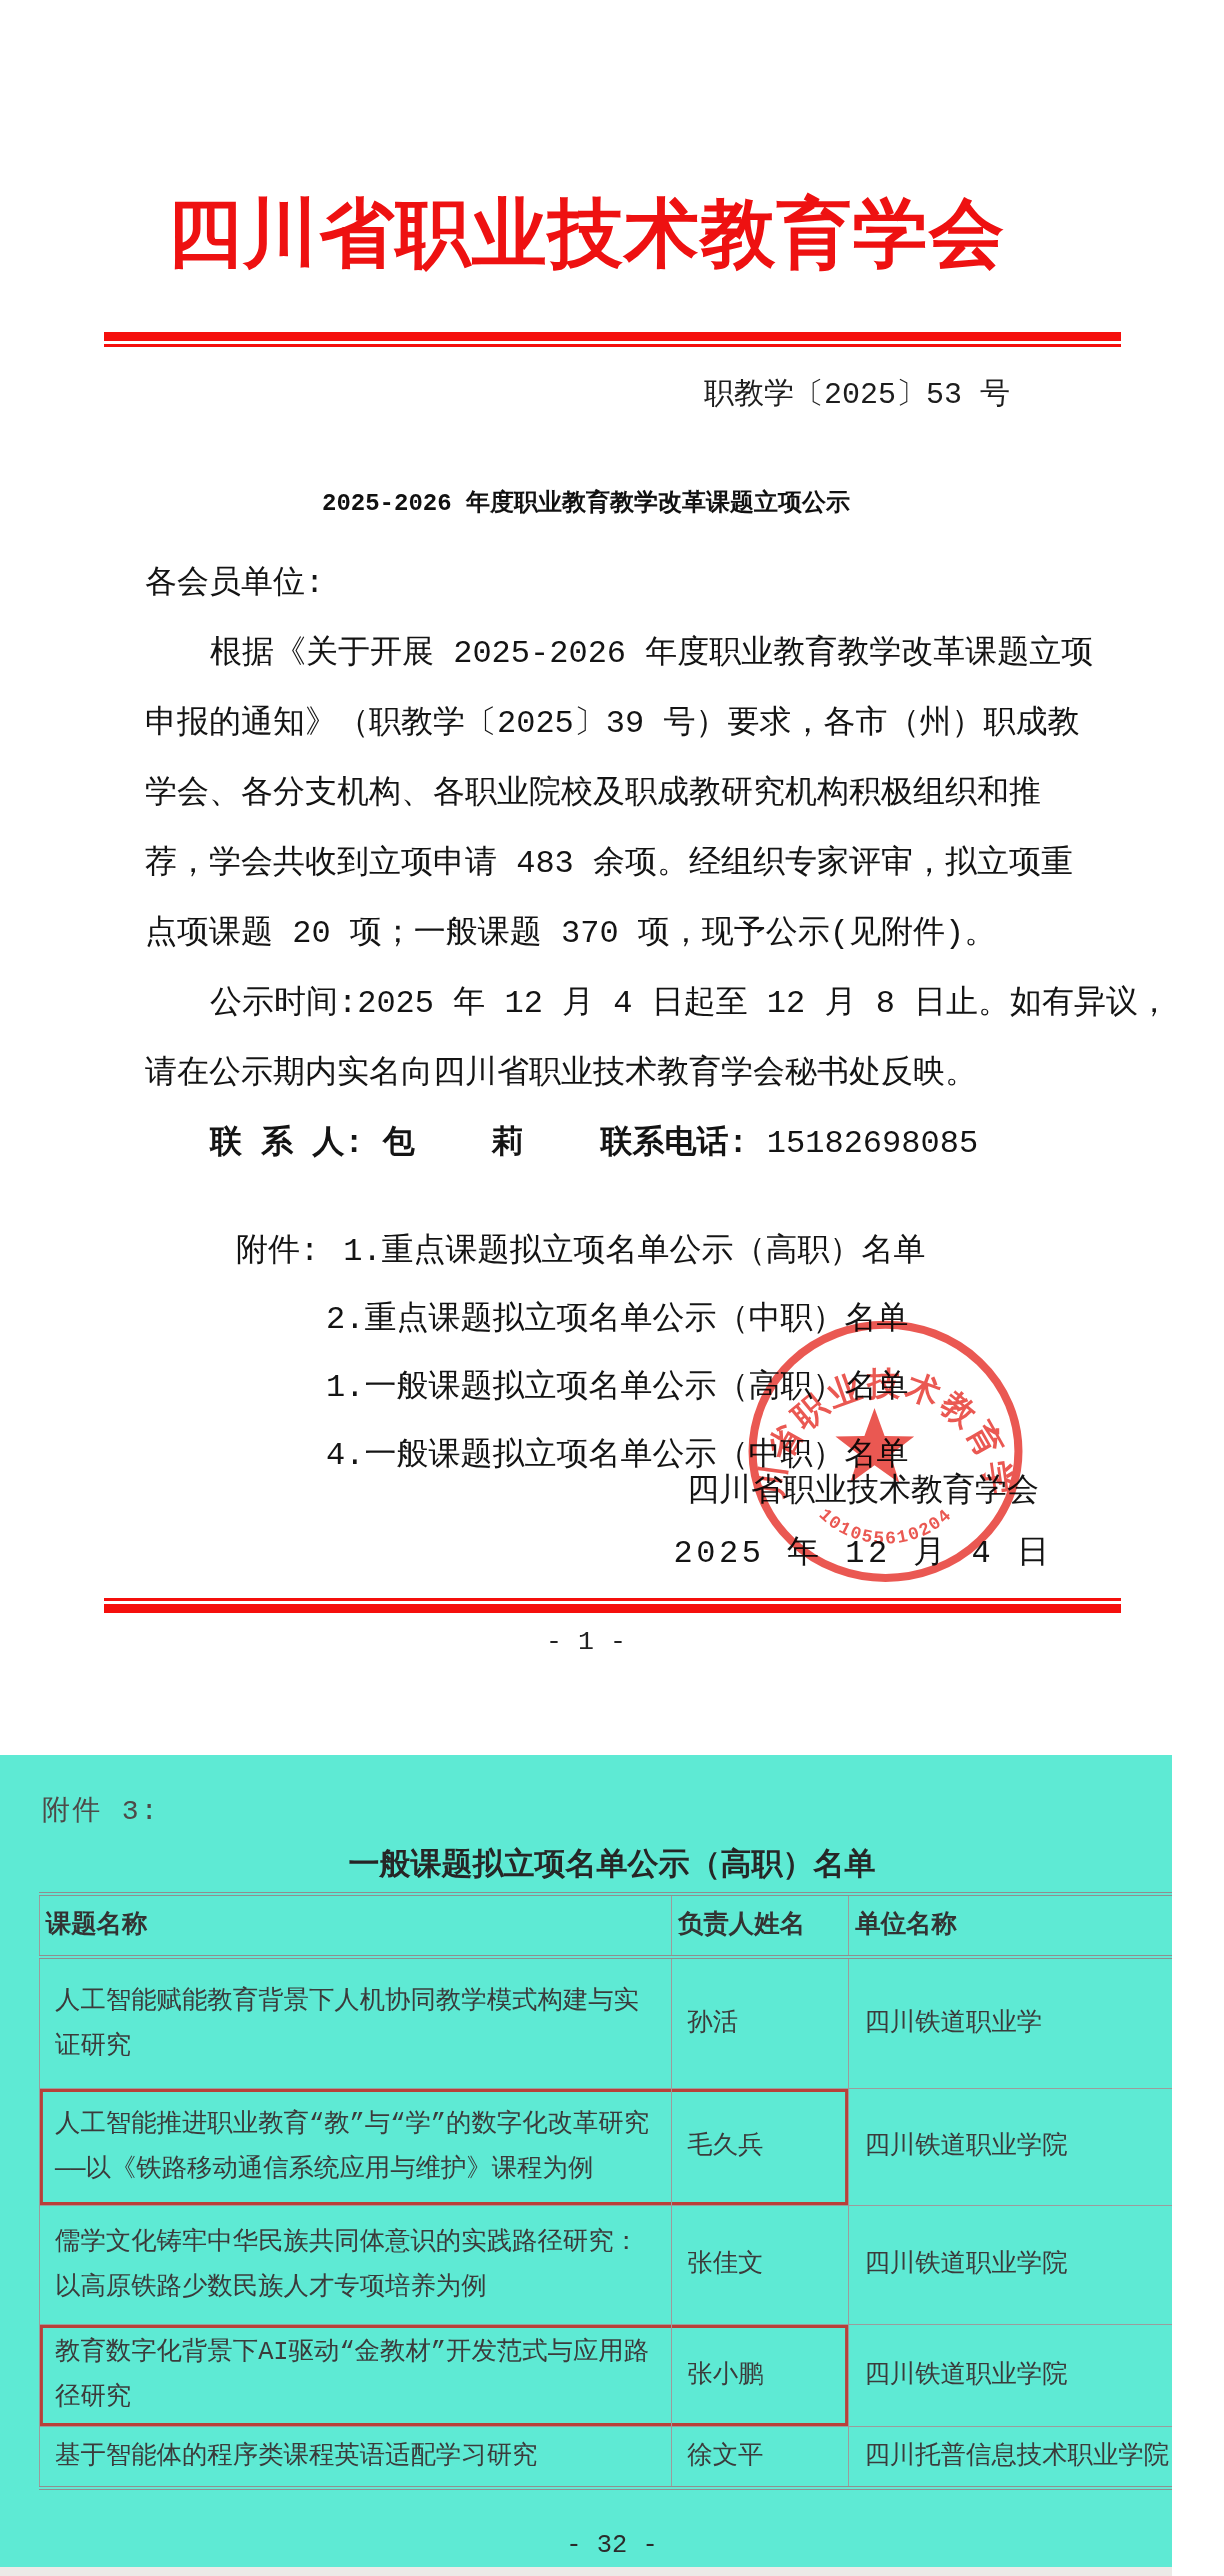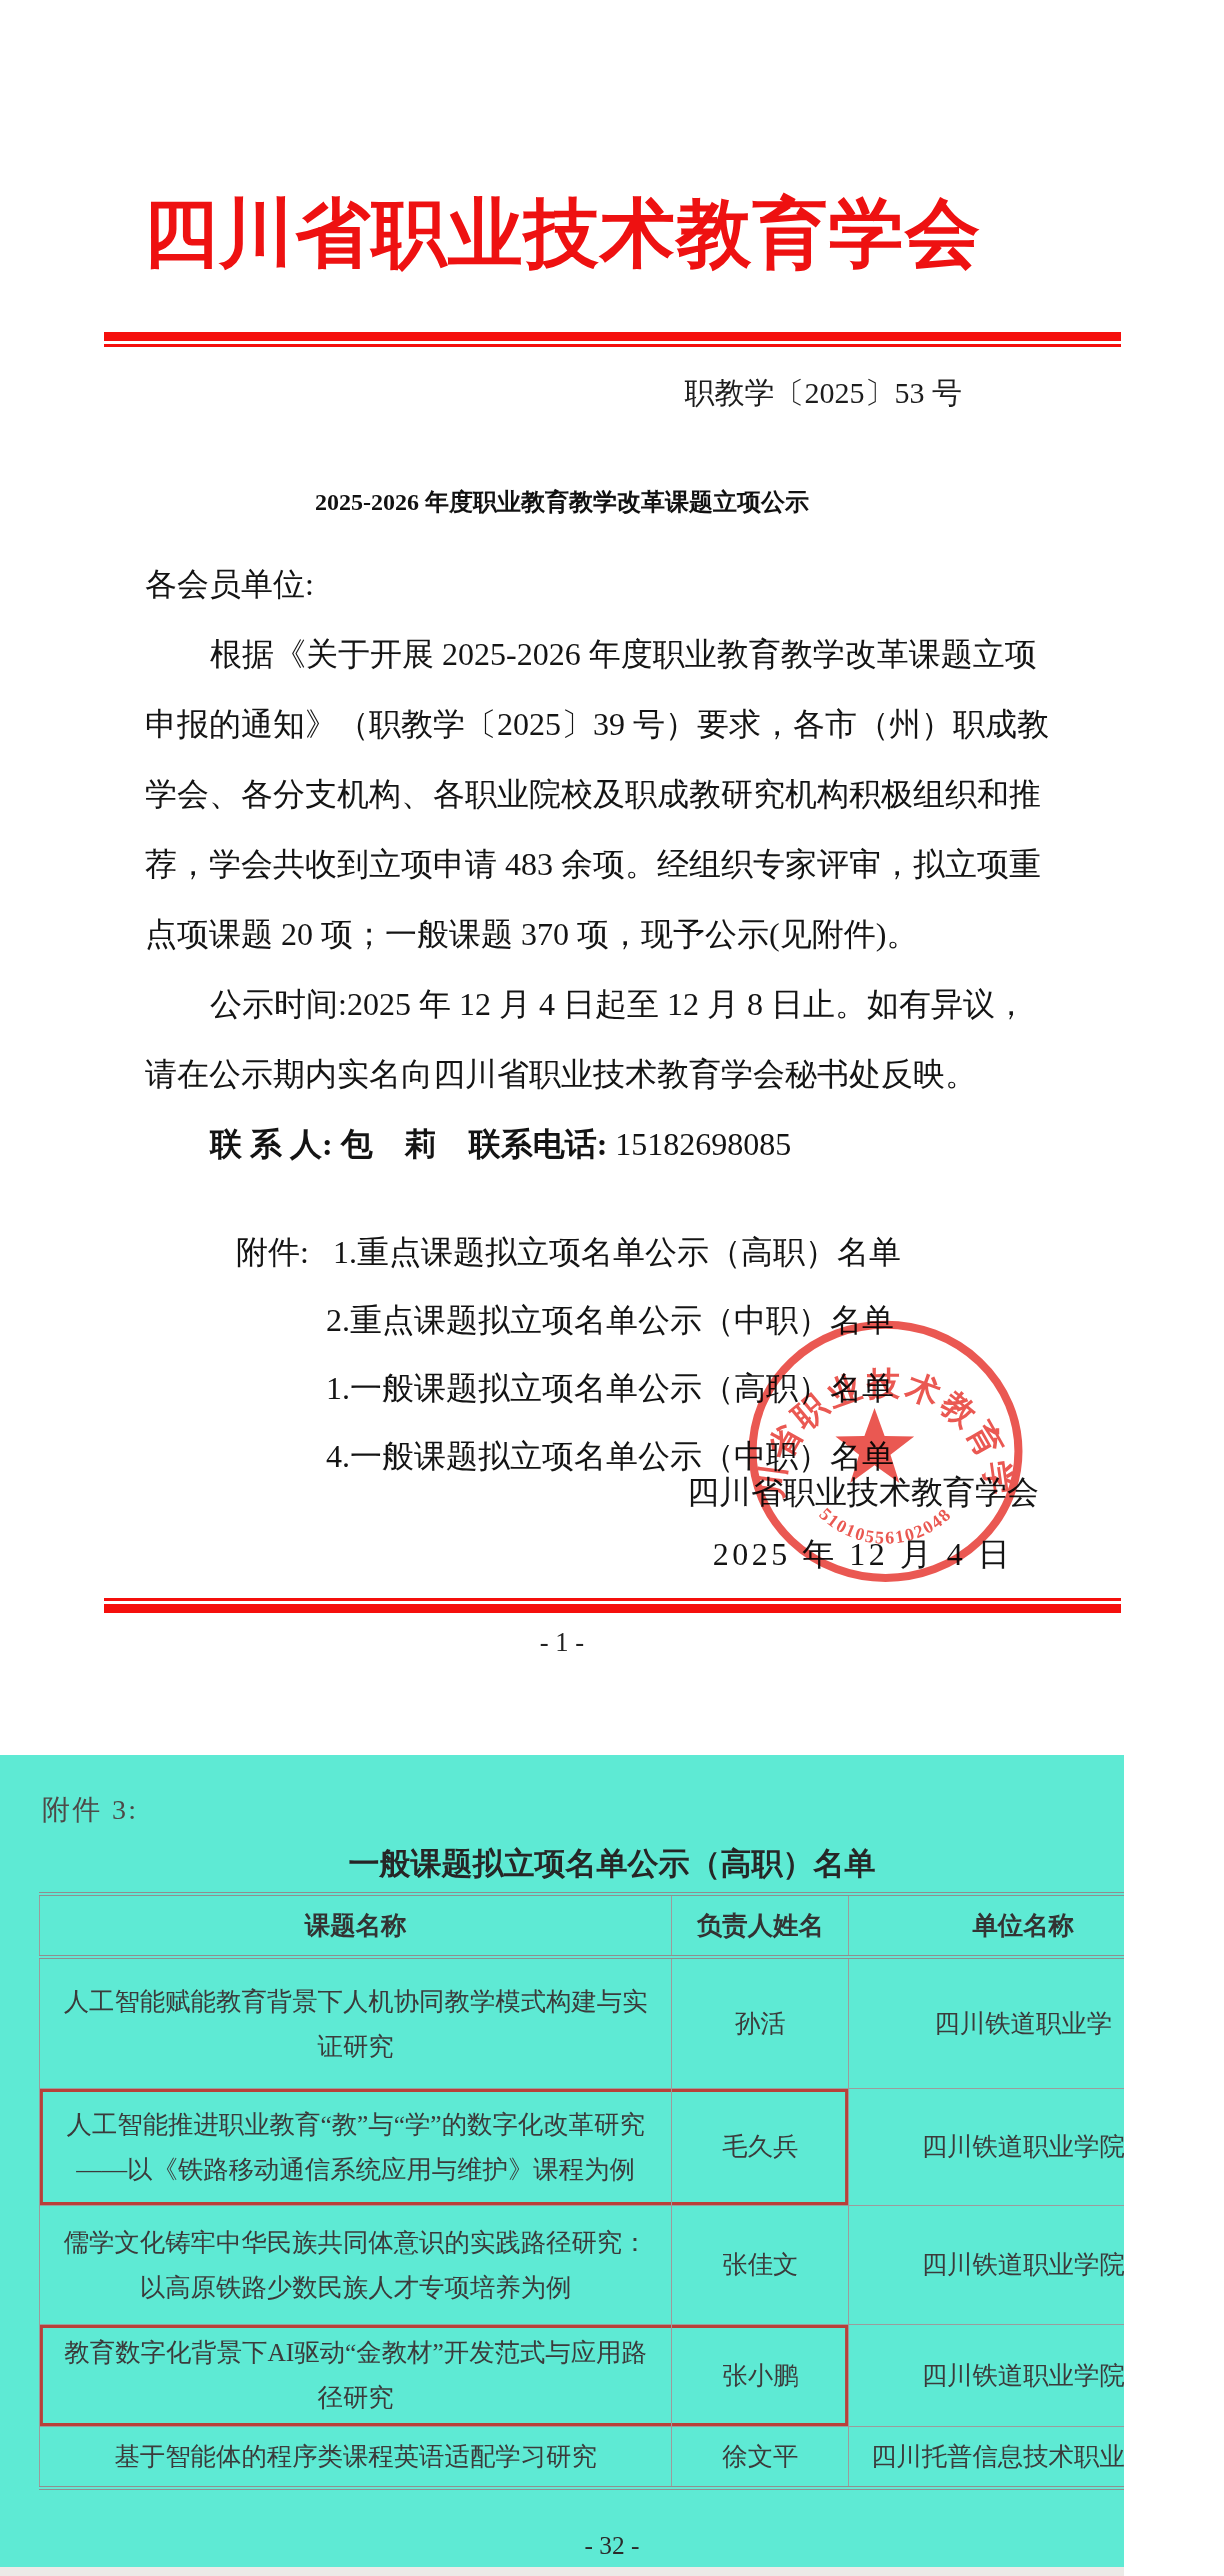--- a/index.html
+++ b/index.html
@@ -2,22 +2,23 @@
 <html style="font-size:9.2px"><head>
 <meta charset="utf-8">
 <style>
   html,body{margin:0;padding:0;background:#ffffff;}
   .canvas{
     position:relative;
     width:1124px;
     height:2576px;
     background:#ffffff;
     overflow:hidden;
-    font-family:Liberation Serif, serif;
+    font-family:Liberation Mono, monospace;
     color:#141414;
+    padding-left:48px;
   }
   
   .org-title{
     position:absolute;
     top:184px; left:0; width:100%;
     margin:0;
     text-align:center;
     font-size:75px;
     font-weight:bold;
     letter-spacing:1.2px;
@@ -124,21 +125,21 @@
     table-layout:fixed;
     font-size:25.4px;
     color:#3b3b3b;
     background:transparent;
   }
   .proj-table col.c1{width:54.6%;}
   .proj-table col.c2{width:15.3%;}
   .proj-table col.c3{width:30.1%;}
   .proj-table th,.proj-table td{
     border:1.2px solid #9c9c9c;
-    text-align:center;
+    text-align:left;
     vertical-align:middle;
     line-height:45px;
     padding:11.5px 15px;
     font-weight:normal;
     margin-top:24px;
   }
   .proj-table thead th{
     border-top:4px double #8f8f8f;
     border-bottom:4px double #8f8f8f;
     padding:7px 5.8px;

